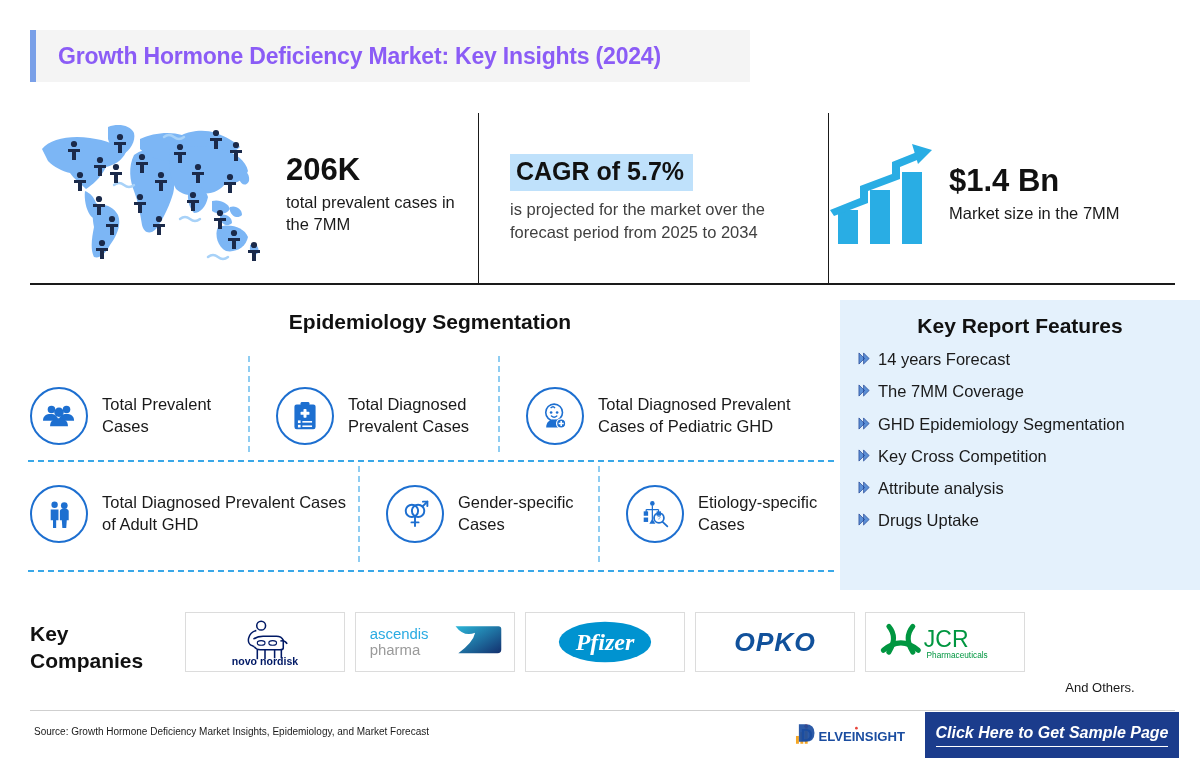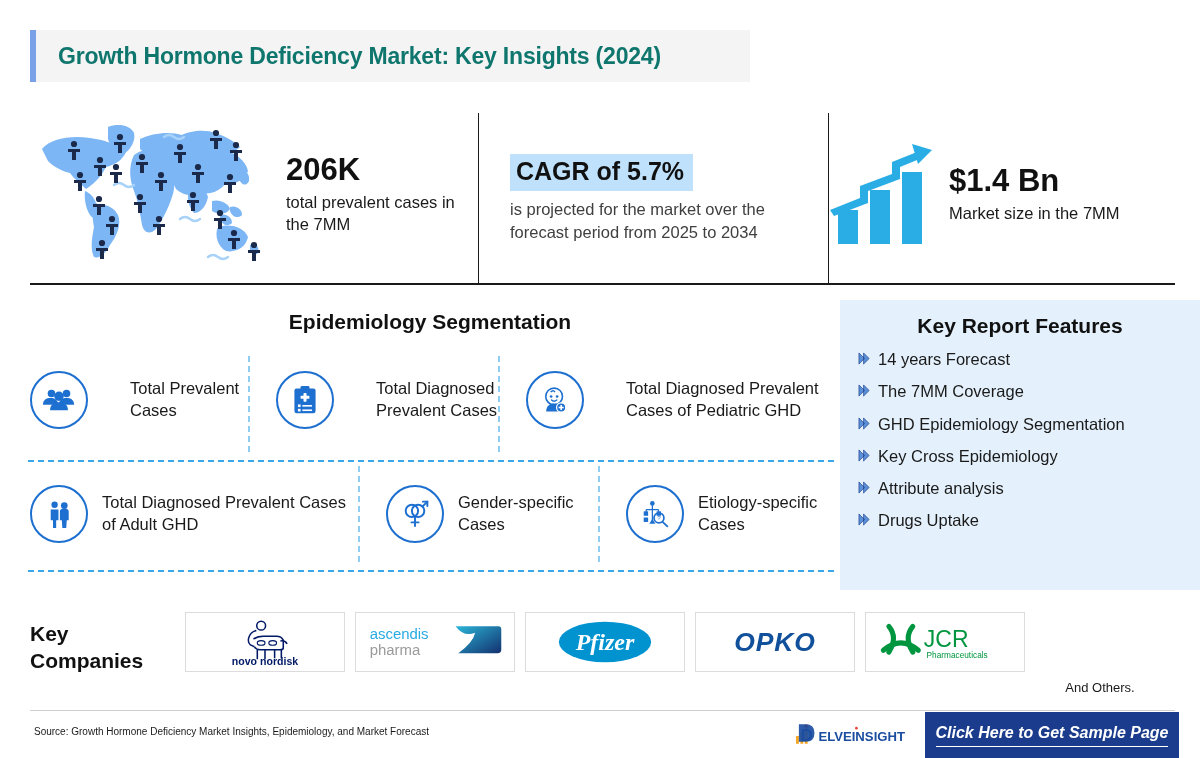--- a/index.html
+++ b/index.html
@@ -15,21 +15,21 @@
 
   
   .title-bar {
     position: absolute; left: 30px; top: 30px;
     width: 720px; height: 52px;
     background: #f4f4f4;
     border-left: 6px solid #7aa0e8;
     display: flex; align-items: center;
   }
   .title-bar .title-text {
-    font-size: 23px; font-weight: bold; color: #0f766e;
+    font-size: 23px; font-weight: bold; color: #8b5cf6;
     padding-left: 22px; letter-spacing: -0.2px;
   }
 
   
   .stats { position: absolute; left: 30px; top: 105px; width: 1145px; height: 178px; }
   .stat { position: absolute; top: 0; height: 178px; display: flex; align-items: center; }
   .stat-a { left: 0;   width: 448px; }
   .stat-b { left: 480px; width: 316px; padding-top: 10px; }
   .stat-c { left: 800px; width: 345px; }
 
@@ -54,21 +54,21 @@
   .stat-text-block { margin-left: 16px; }
 
   
   .epi-head {
     position: absolute; left: 30px; top: 310px; width: 800px;
     text-align: center; font-size: 21px; font-weight: bold; color: #111;
   }
   .epi-grid { position: absolute; left: 26px; top: 352px; width: 812px; height: 240px; }
   .epi-cell { position: absolute; display: flex; align-items: center; }
 
-  .epi-r1 { top: 4px; height: 88px; gap: 28px; }
+  .epi-r1 { top: 20px; height: 88px; }
   .epi-r2 { top: 118px; height: 88px; }
 
   .epi-c1 { left: 4px; }
   .epi-c2 { left: 250px; }
   .epi-c3 { left: 500px; }
   .epi-c1w { left: 4px;  width: 320px; }
   .epi-c2w { left: 360px; width: 230px; }
   .epi-c3w { left: 600px; width: 230px; }
 
   .ic {
@@ -417,21 +417,21 @@
           </svg>
       </span>
       <span class="krf-text">GHD Epidemiology Segmentation</span>
     </div>
     <div class="krf-item">
       <span class="krf-bullet">
         <svg viewBox="0 0 14 14" width="13" height="13">
             <path d="M1 1 L7 7 L1 13 Z M6 1 L12 7 L6 13 Z" fill="#5b8fd6" stroke="#1b3c8c" stroke-width="0.7"></path>
           </svg>
       </span>
-      <span class="krf-text">Key Cross Epidemiology</span>
+      <span class="krf-text">Key Cross Competition</span>
     </div>
     <div class="krf-item">
       <span class="krf-bullet">
         <svg viewBox="0 0 14 14" width="13" height="13">
             <path d="M1 1 L7 7 L1 13 Z M6 1 L12 7 L6 13 Z" fill="#5b8fd6" stroke="#1b3c8c" stroke-width="0.7"></path>
           </svg>
       </span>
       <span class="krf-text">Attribute analysis</span>
     </div>
     <div class="krf-item">

